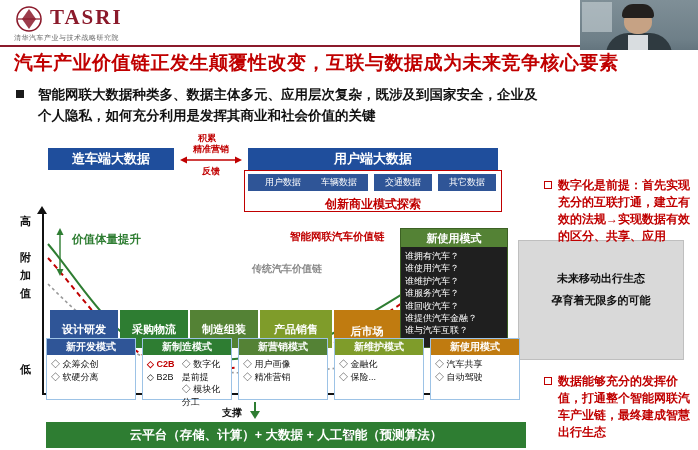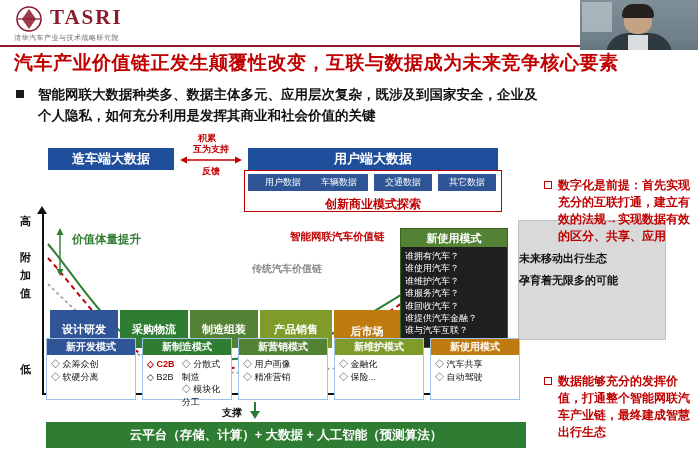--- a/index.html
+++ b/index.html
@@ -92,21 +92,21 @@
   .cb1{left:0;width:68px;background:#2f5597;}
   .cb2{left:70px;width:68px;background:#2e7d32;}
   .cb3{left:140px;width:68px;background:#548235;}
   .cb4{left:210px;width:72px;background:#7f9c2a;}
   .cb5{left:284px;width:66px;background:#c07b10;height:38px;line-height:17px;padding-top:2px;}
 
   .newmode{position:absolute;left:388px;top:88px;width:108px;height:120px;background:#548235;border:1px solid #3d6124;box-sizing:border-box;}
   .newmode .nm-t{height:18px;line-height:18px;text-align:center;color:#fff;font-weight:bold;font-size:11px;background:#548235;}
   .newmode .nm-b{position:absolute;left:0;top:18px;width:106px;height:100px;background:#1f1f1f;color:#fff;font-size:9px;line-height:12.4px;padding:3px 4px;box-sizing:border-box;}
 
-  .future{position:absolute;left:506px;top:80px;width:148px;height:120px;background:#d9d9d9;border:1px solid #bfbfbf;box-sizing:border-box;color:#111;font-size:11px;font-weight:bold;padding-top:26px;line-height:22px;}
+  .future{position:absolute;left:506px;top:100px;width:166px;height:120px;background:#d9d9d9;border:1px solid #bfbfbf;box-sizing:border-box;color:#111;font-size:11px;font-weight:bold;text-align:center;padding-top:26px;line-height:22px;}
 
   
   .cards{position:absolute;left:34px;top:198px;width:480px;height:62px;}
   .card{position:absolute;top:0;width:90px;height:62px;border:1px solid #9dc3e6;box-sizing:border-box;background:#fff;}
   .card .ct{height:16px;line-height:16px;color:#fff;font-size:10px;font-weight:bold;text-align:center;}
   .card .cbdy{padding:3px 4px;font-size:9px;line-height:12.5px;color:#111;}
   .card .cbdy .hl{color:#c00000;font-weight:bold;}
   .c1{left:0;} .c1 .ct{background:#2f5597;}
   .c2{left:96px;} .c2 .ct{background:#2e7d32;}
   .c3{left:192px;} .c3 .ct{background:#548235;}
@@ -177,21 +177,21 @@
   </div>
 
   <div class="diagram">
 
     <div class="box b-blue mk-zcd" style="line-height:22px;">造车端大数据</div>
     <div class="box b-blue mk-yhd" style="line-height:22px;">用户端大数据</div>
 
     <div class="jl">积累</div>
 
     <div class="arrow-col">
-      <div class="a1">互为支持</div>
+      <div class="a1">精准营销</div>
       <svg class="ar" viewBox="0 0 62 10">
         <path d="M4 5 H58" stroke="#c00000" stroke-width="1.6"></path>
         <path d="M0 5 L7 1.5 L7 8.5 Z" fill="#c00000"></path>
         <path d="M62 5 L55 1.5 L55 8.5 Z" fill="#c00000"></path>
       </svg>
       <div class="a2" style="position:absolute;left:0;top:22px;width:62px;">反馈</div>
     </div>
 
     <div class="subrow">
       <div class="sb sb1">用户数据</div>
@@ -263,21 +263,21 @@
         </div>
       </div>
       <div class="card c2">
         <div class="ct">新制造模式</div>
         <div class="cbdy">
           <div class="col1">
             <div class="hl">◇ C2B</div>
             <div>◇ B2B</div>
           </div>
           <div class="col2">
-            <div>◇ 分散式制造</div>
+            <div>◇ 数字化是前提</div>
             <div>◇ 模块化分工</div>
           </div>
         </div>
       </div>
       <div class="card c3">
         <div class="ct">新营销模式</div>
         <div class="cbdy">
           <div>◇ 用户画像</div>
           <div>◇ 精准营销</div>
         </div>

